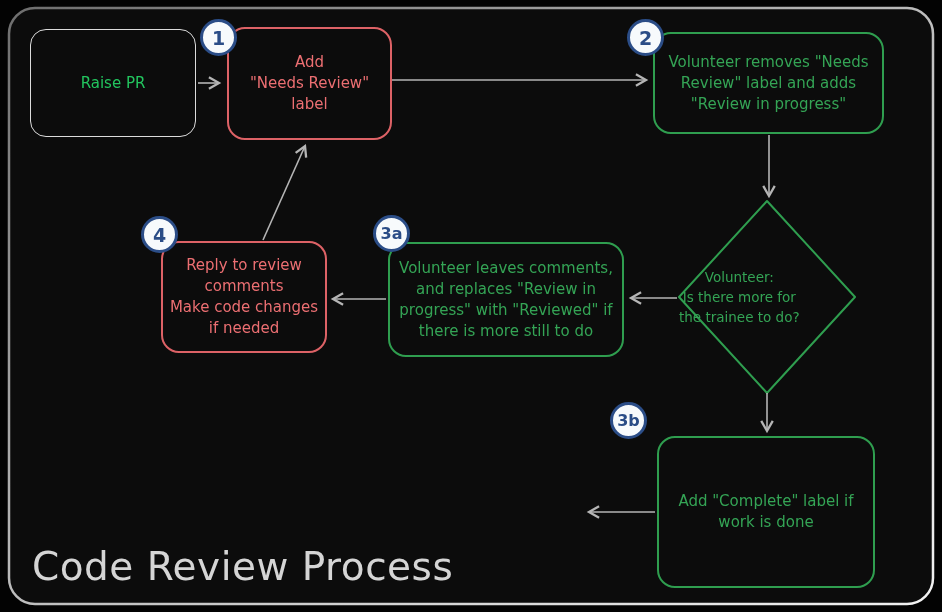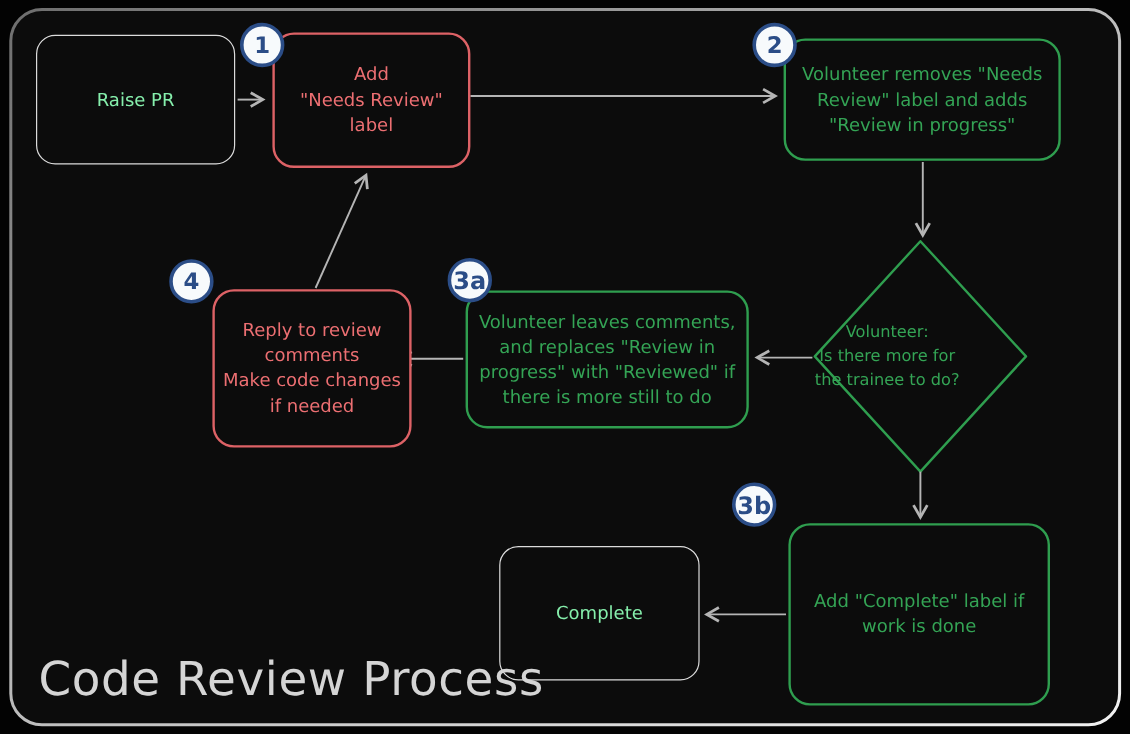--- a/index.html
+++ b/index.html
@@ -29,21 +29,21 @@
     justify-content: center;
     text-align: center;
     background: #0c0c0c;
     white-space: pre-line;
     font-size: 15px;
     line-height: 21px;
   }
   .node.neutral {
     border: 1.5px solid #dcdcdc;
     border-radius: 16px;
-    color: #86efac;
+    color: #22c55e;
   }
   .node.red {
     border: 2px solid #dd6266;
     border-radius: 18px;
     color: #ec6f72;
   }
   .node.green {
     border: 2px solid #2f9e4f;
     border-radius: 18px;
     color: #34a455;
@@ -69,26 +69,26 @@
     background: #f7fafc;
     border: 3.5px solid #2b4d87;
     color: #2b4d87;
     display: flex;
     align-items: center;
     justify-content: center;
     font-size: 19px;
     font-weight: bold;
     z-index: 5;
   }
-  .badge.small { font-size: 20px; }
+  .badge.small { font-size: 16px; }
   #node-raise-pr  { left: 30px;  top: 29px;  width: 166px; height: 108px; }
   #node-step1     { left: 227px; top: 27px;  width: 165px; height: 113px; }
   #node-step2     { left: 653px; top: 32px;  width: 231px; height: 102px; }
   #node-step3a    { left: 388px; top: 242px; width: 236px; height: 115px; align-items: center; }
-  #node-step4     { left: 161px; top: 241px; width: 166px; height: 132px; margin-left: 16px; }
+  #node-step4     { left: 161px; top: 241px; width: 166px; height: 112px; }
   #node-step3b    { left: 657px; top: 436px; width: 218px; height: 152px; padding: 0 14px; }
   #node-complete  { left: 416px; top: 455px; width: 167px; height: 112px; }
   #badge-1  { left: 200px; top: 19px;  }
   #badge-2  { left: 627px; top: 19px;  }
   #badge-3a { left: 373px; top: 215px; }
   #badge-4  { left: 141px; top: 216px; }
   #badge-3b { left: 610px; top: 402px; }
   .title {
     position: absolute;
     left: 32px; top: 544px;
@@ -164,23 +164,20 @@
 comments
 Make code changes
 if needed</span>
   </div>
 
   <div class="node green" id="node-step3b">
     <span>Add "Complete" label if
 work is done</span>
   </div>
 
-  <div class="node neutral" id="node-complete">
-    <span>Complete</span>
-  </div>
 
   <div class="badge" id="badge-1">
     <span>1</span>
   </div>
   <div class="badge" id="badge-2">
     <span>2</span>
   </div>
   <div class="badge small" id="badge-3a">
     <span>3a</span>
   </div>

